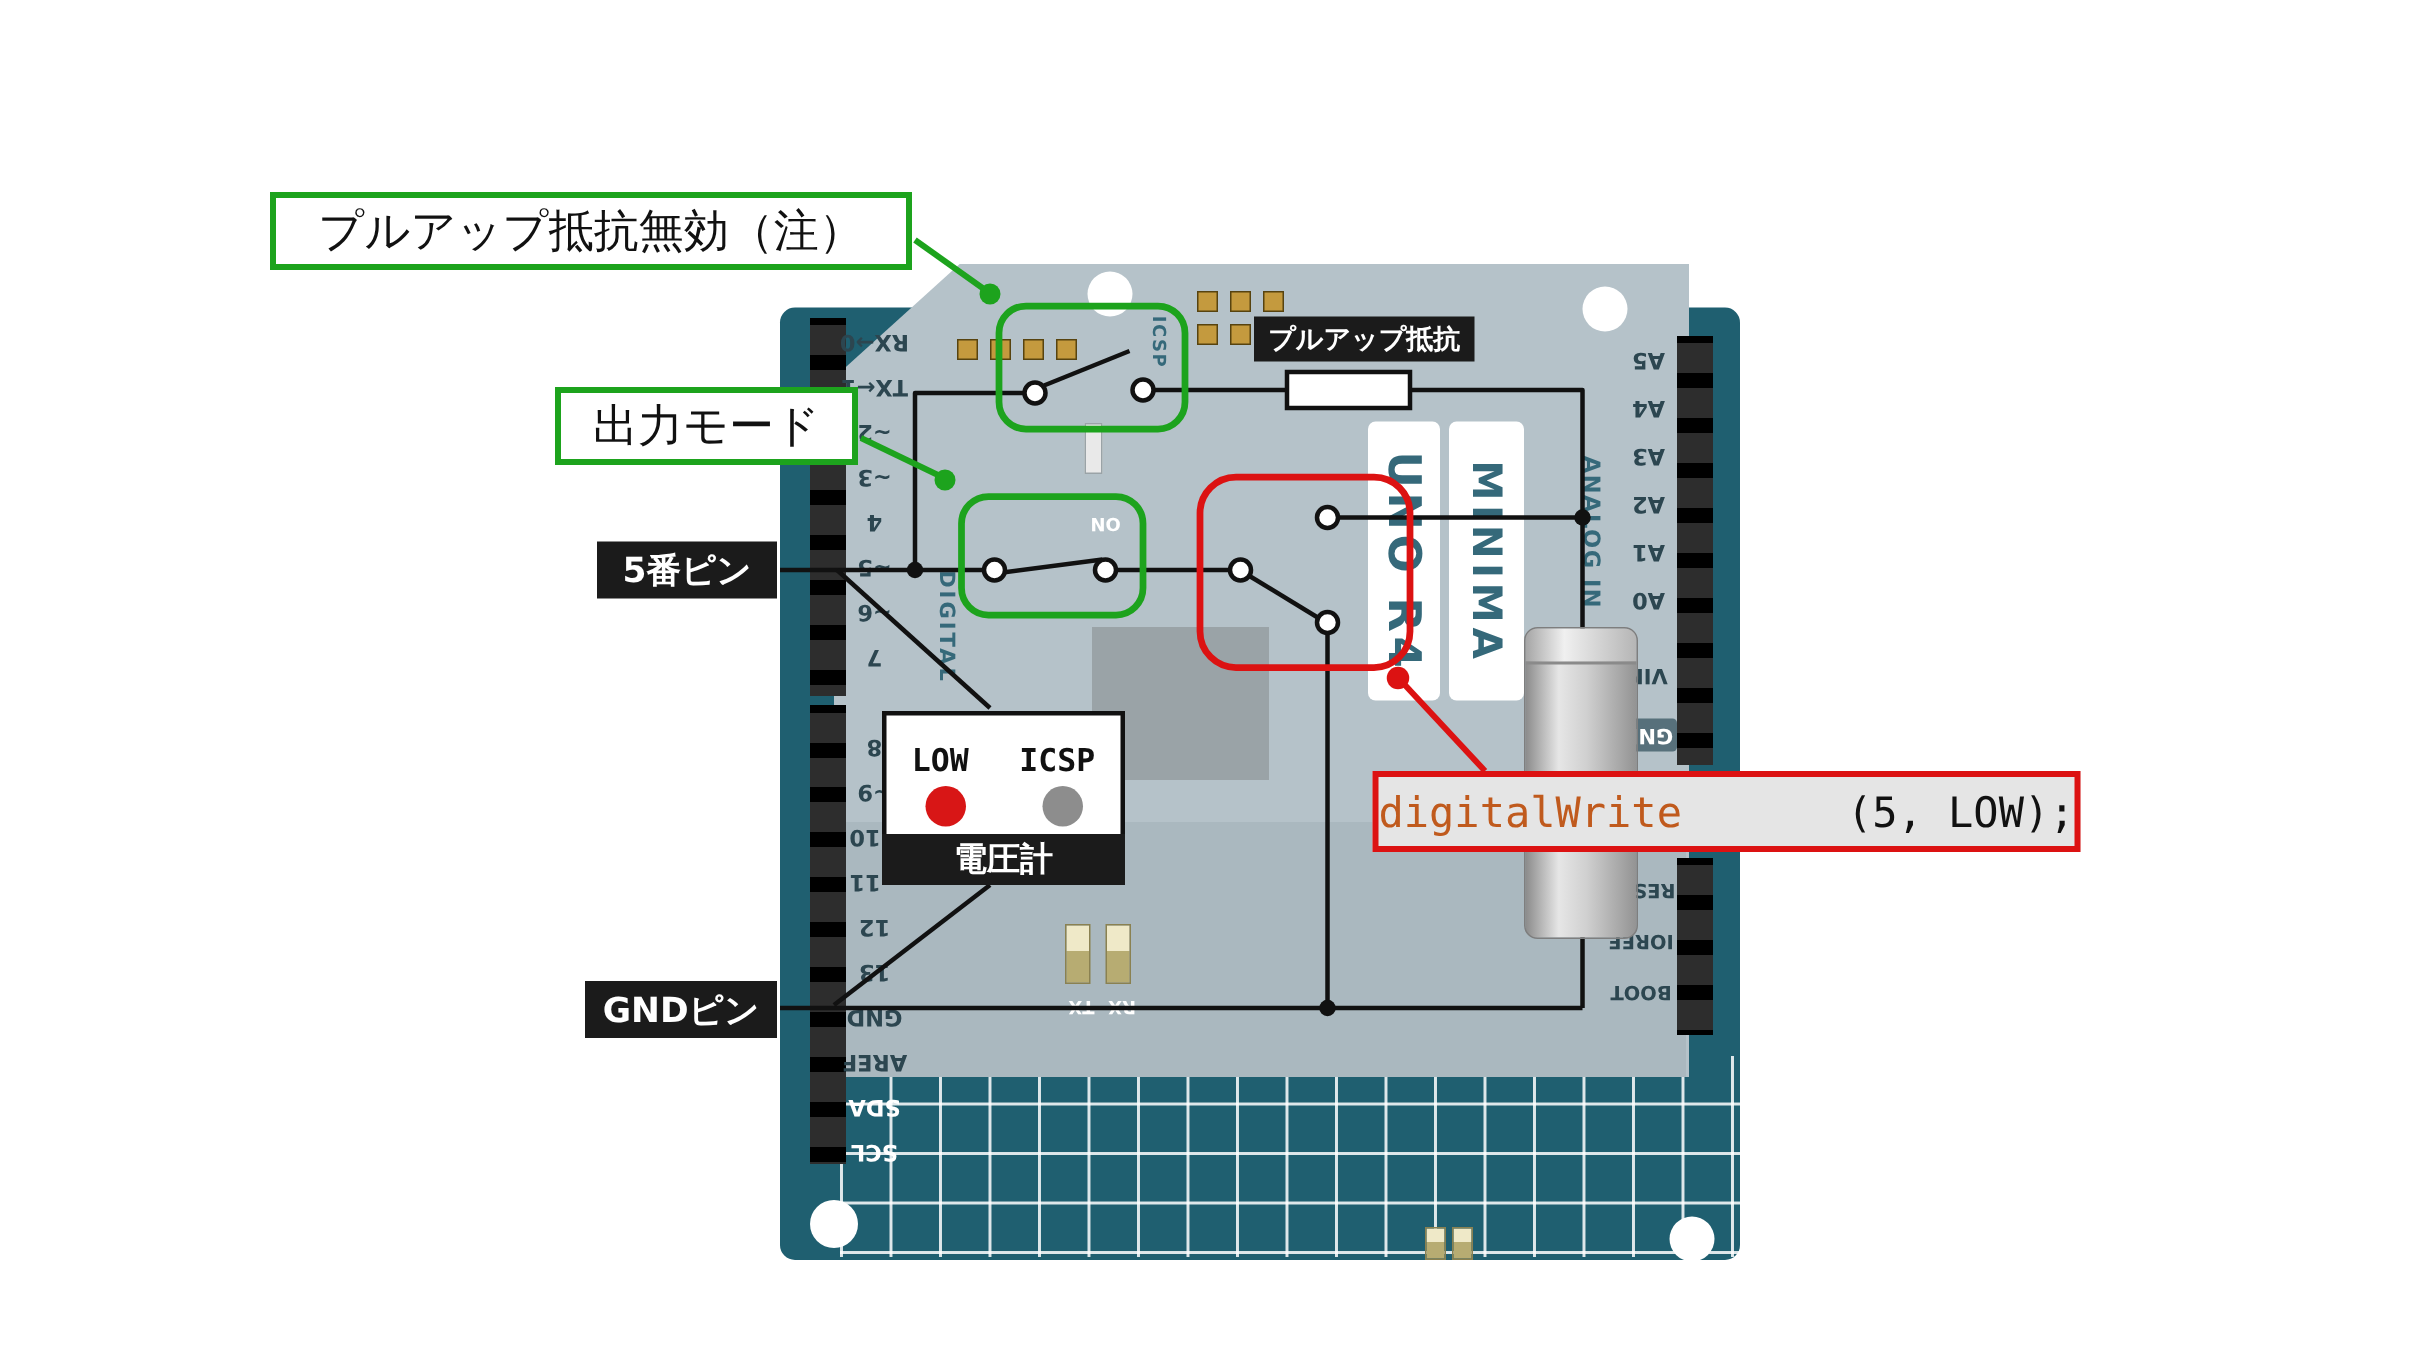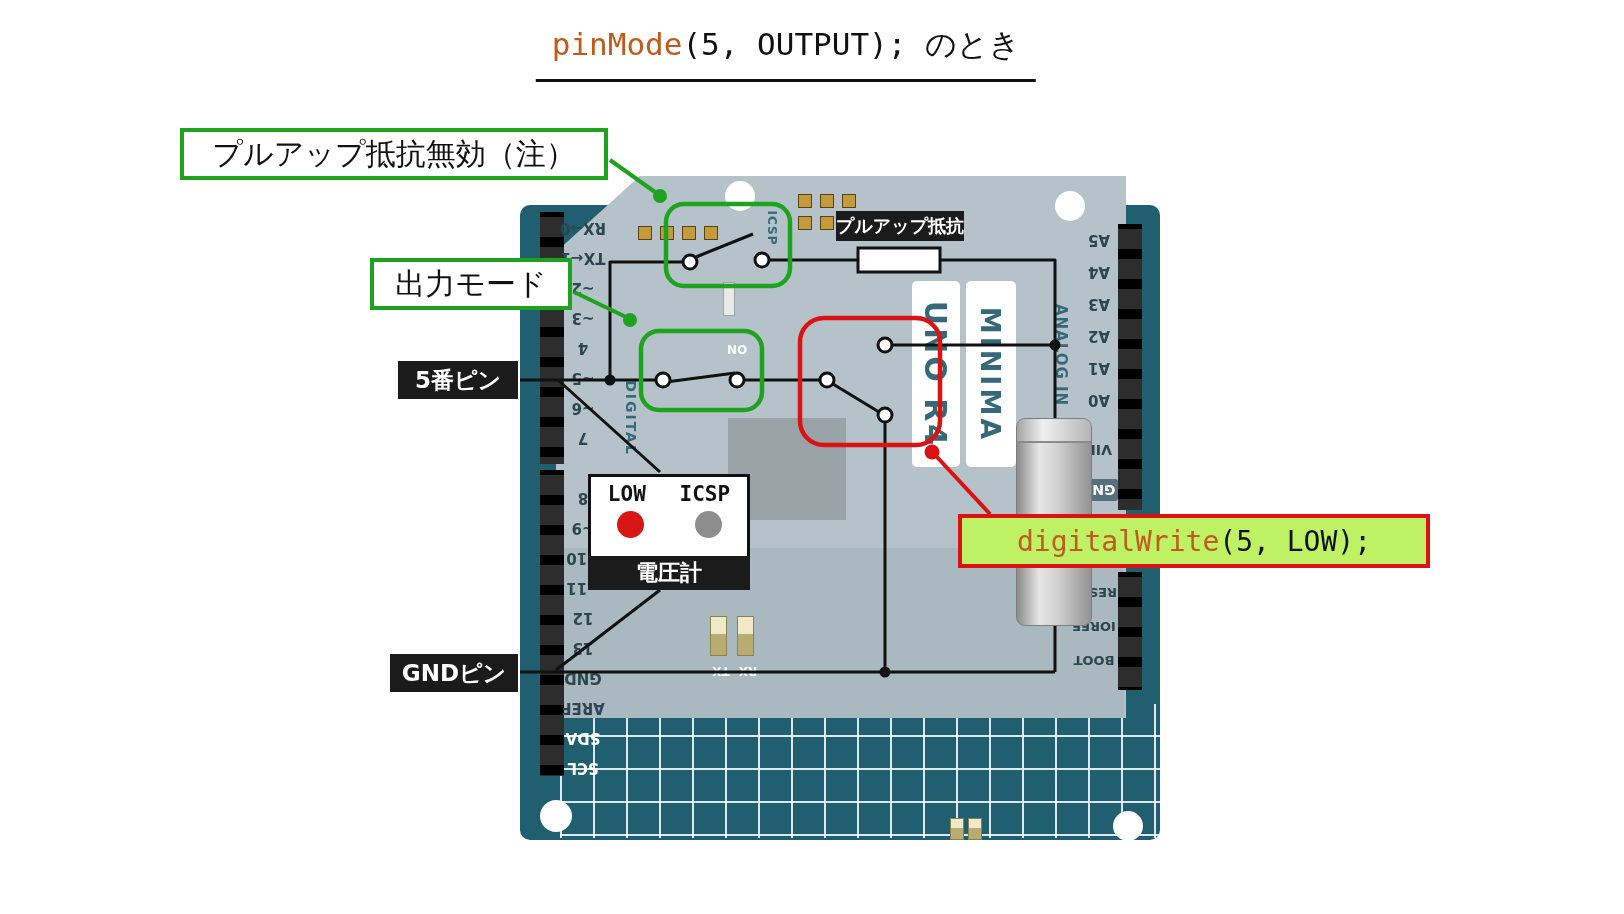--- a/index.html
+++ b/index.html
@@ -81,51 +81,48 @@
   .battery{position:absolute;left:1016px;top:418px;width:76px;height:208px;
     border:1px solid #7e7e7e;border-radius:9px;overflow:hidden;
     background:linear-gradient(90deg,#8b8b8b,#e6e6e6 30%,#d0d0d0 55%,#939393);}
   .battery-cap{position:absolute;left:0;top:0;right:0;height:24px;
     background:linear-gradient(90deg,#a5a5a5,#f0f0f0 35%,#b5b5b5);
     border-bottom:2px solid #8a8a8a;}
 
   
   .voltmeter{position:absolute;left:588px;top:474px;width:162px;height:116px;
     background:#fff;border:3px solid #111;}
-  .vm-labels{display:flex;justify-content:space-around;margin-top:5px;
+  .vm-labels{display:flex;justify-content:space-around;margin-top:18px;
     font:bold 21px "DejaVu Sans Mono",monospace;color:#111;}
   .vm-leds{display:flex;justify-content:space-around;margin-top:5px;}
   .led{width:27px;height:27px;border-radius:50%;}
   .led-red{background:var(--led-red);}
   .led-gray{background:var(--led-gray);}
   .vm-title{position:absolute;left:-3px;right:-3px;bottom:-3px;height:34px;
     background:var(--label-bg);color:#fff;display:flex;align-items:center;
     justify-content:center;font-weight:bold;font-size:22px;}
 
   
   .callout-green{position:absolute;background:#fff;border:4px solid var(--green);
     display:flex;align-items:center;justify-content:center;
     font-size:30px;color:#111;white-space:nowrap;}
   .callout-black{position:absolute;background:var(--label-bg);color:#fff;
     display:flex;align-items:center;justify-content:center;
     font-weight:bold;font-size:23px;white-space:nowrap;}
   .callout-board{font-size:18px;}
-  .callout-red{position:absolute;background:#bef264;border:4px solid var(--red);
-    display:flex;align-items:center;justify-content:center;
-    font:28px "DejaVu Sans Mono",monospace;color:#111;white-space:nowrap;margin-left:43px;}
+  .callout-red{position:absolute;background:#e5e5e5;border:4px solid var(--red);
+    display:flex;align-items:center;justify-content:space-between;
+    font:28px "DejaVu Sans Mono",monospace;color:#111;white-space:nowrap;}
   .callout-red .code{color:var(--code-orange);}
 </style>
 </head>
 <body>
 
 <div class="stage">
 
-  <div class="title">
-    <span class="code">pinMode</span><span>(5, OUTPUT); のとき</span>
-  </div>
 
   <div class="board-teal"></div>
   <div class="proto-grid"></div>
   <div class="hole" style="left:540px;top:800px;width:32px;height:32px;"></div>
   <div class="hole" style="left:1113px;top:811px;width:30px;height:30px;"></div>
 
   <div class="shield"></div>
   <div class="shield-shade"></div>
   <div class="hole" style="left:725px;top:181px;width:30px;height:30px;"></div>
   <div class="hole" style="left:1055px;top:191px;width:30px;height:30px;"></div>
@@ -277,21 +274,21 @@
   </div>
   <div class="callout-green" style="left:180px;top:128px;width:428px;height:52px;">
     <span>プルアップ抵抗無効（注）</span>
   </div>
   <div class="callout-black" style="left:398px;top:361px;width:120px;height:38px;">
     <span>5番ピン</span>
   </div>
   <div class="callout-black" style="left:390px;top:654px;width:128px;height:38px;">
     <span>GNDピン</span>
   </div>
-  <div class="callout-black callout-board" style="left:836px;top:211px;width:128px;height:30px;">
+  <div class="callout-black callout-board" style="left:836px;top:211px;width:147px;height:30px;">
     <span>プルアップ抵抗</span>
   </div>
   <div class="callout-red" style="left:915px;top:514px;width:472px;height:54px;">
     <span class="code">digitalWrite</span>
       <span>(5, LOW);</span>
   </div>
 
 </div>
 
 </body></html>

